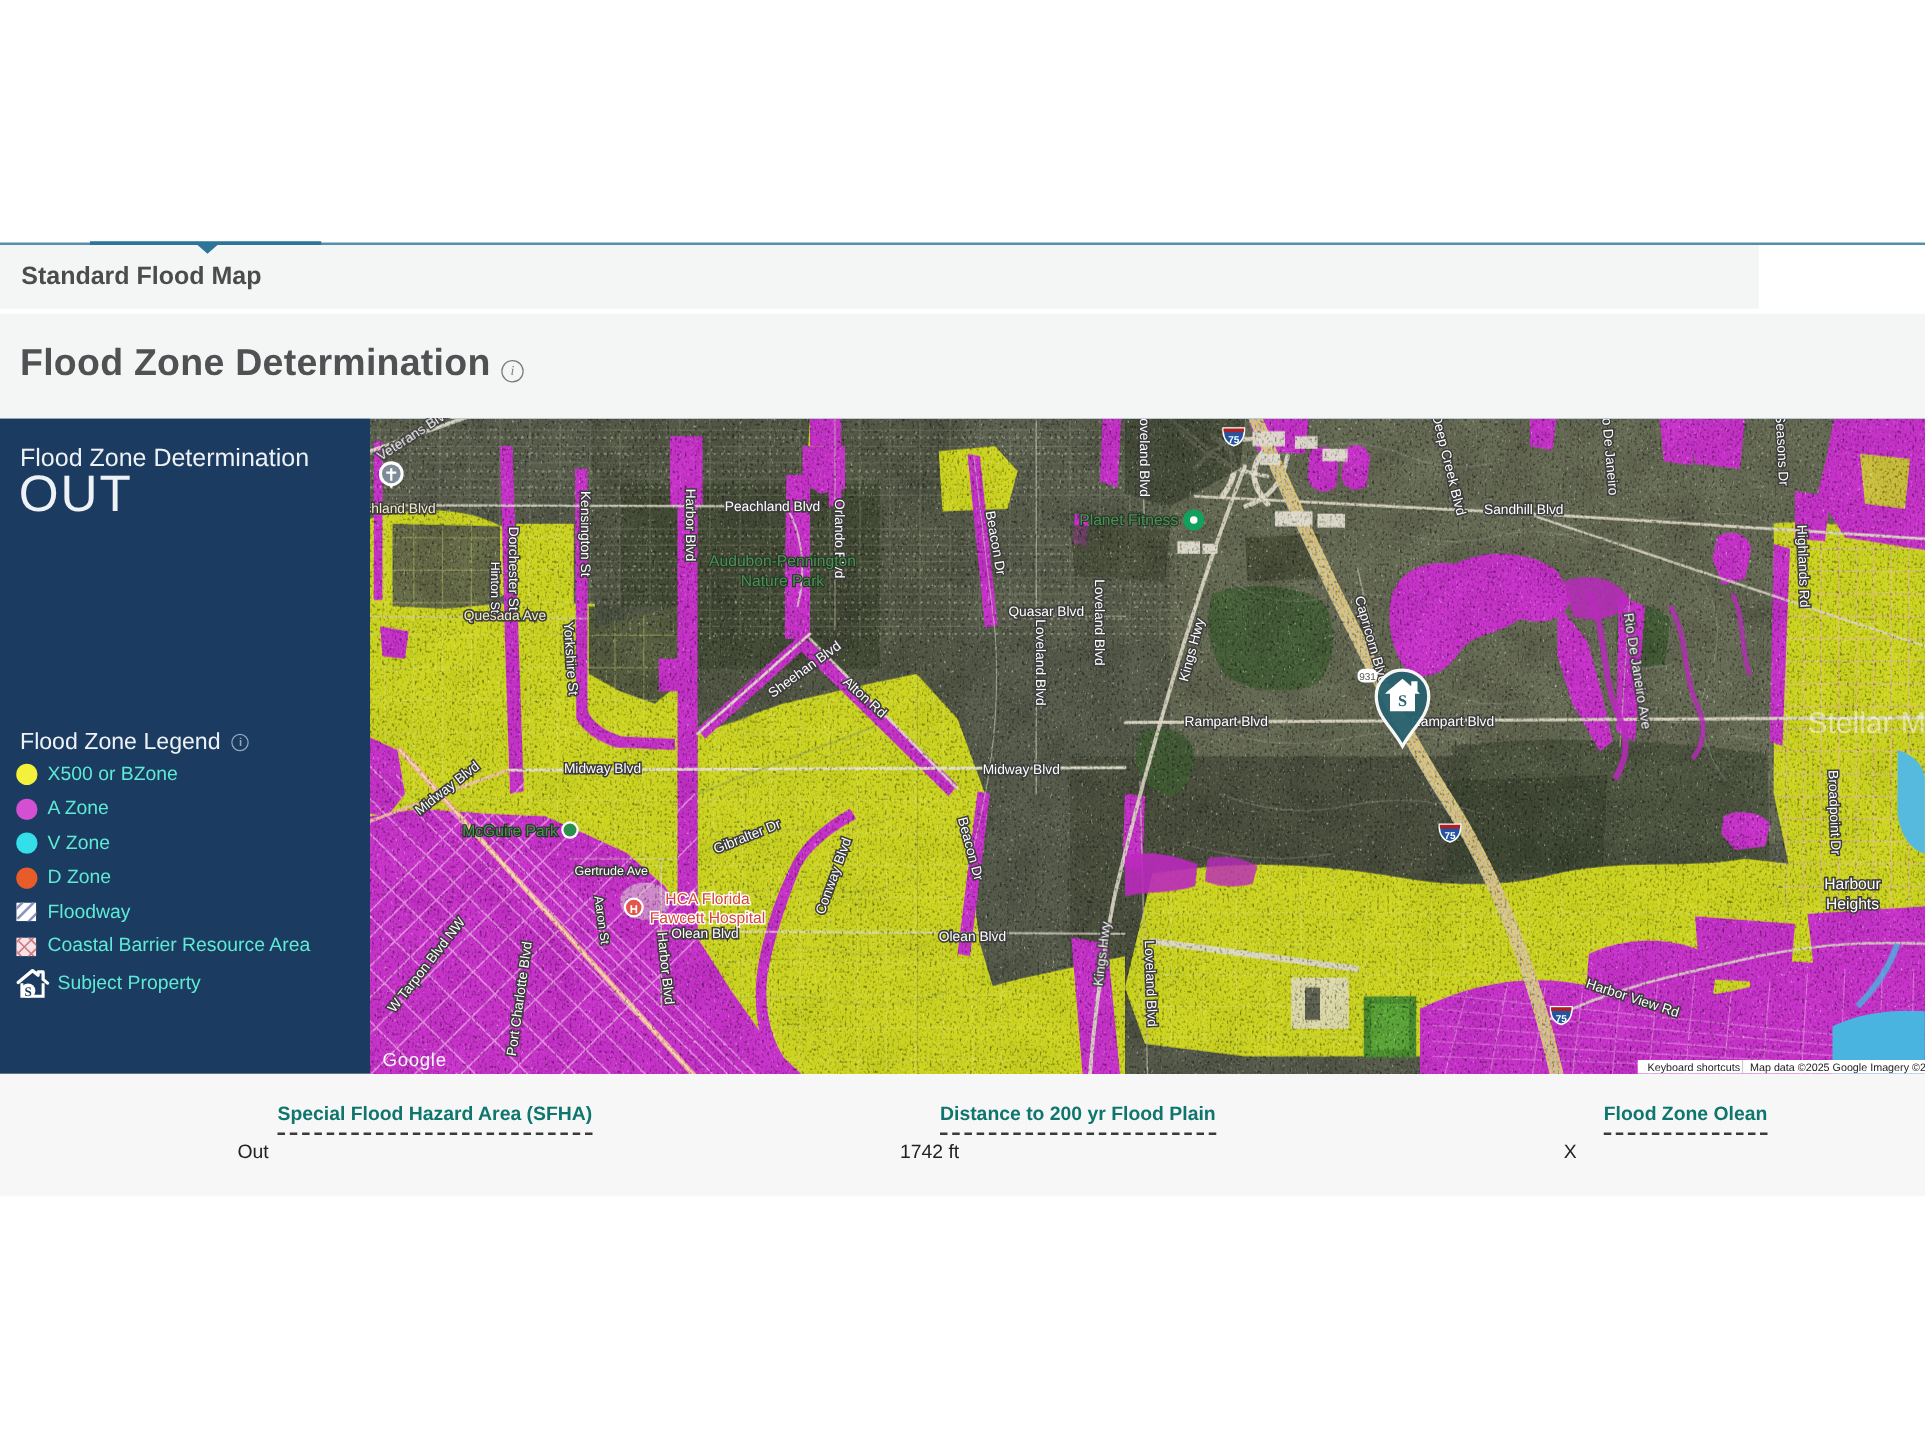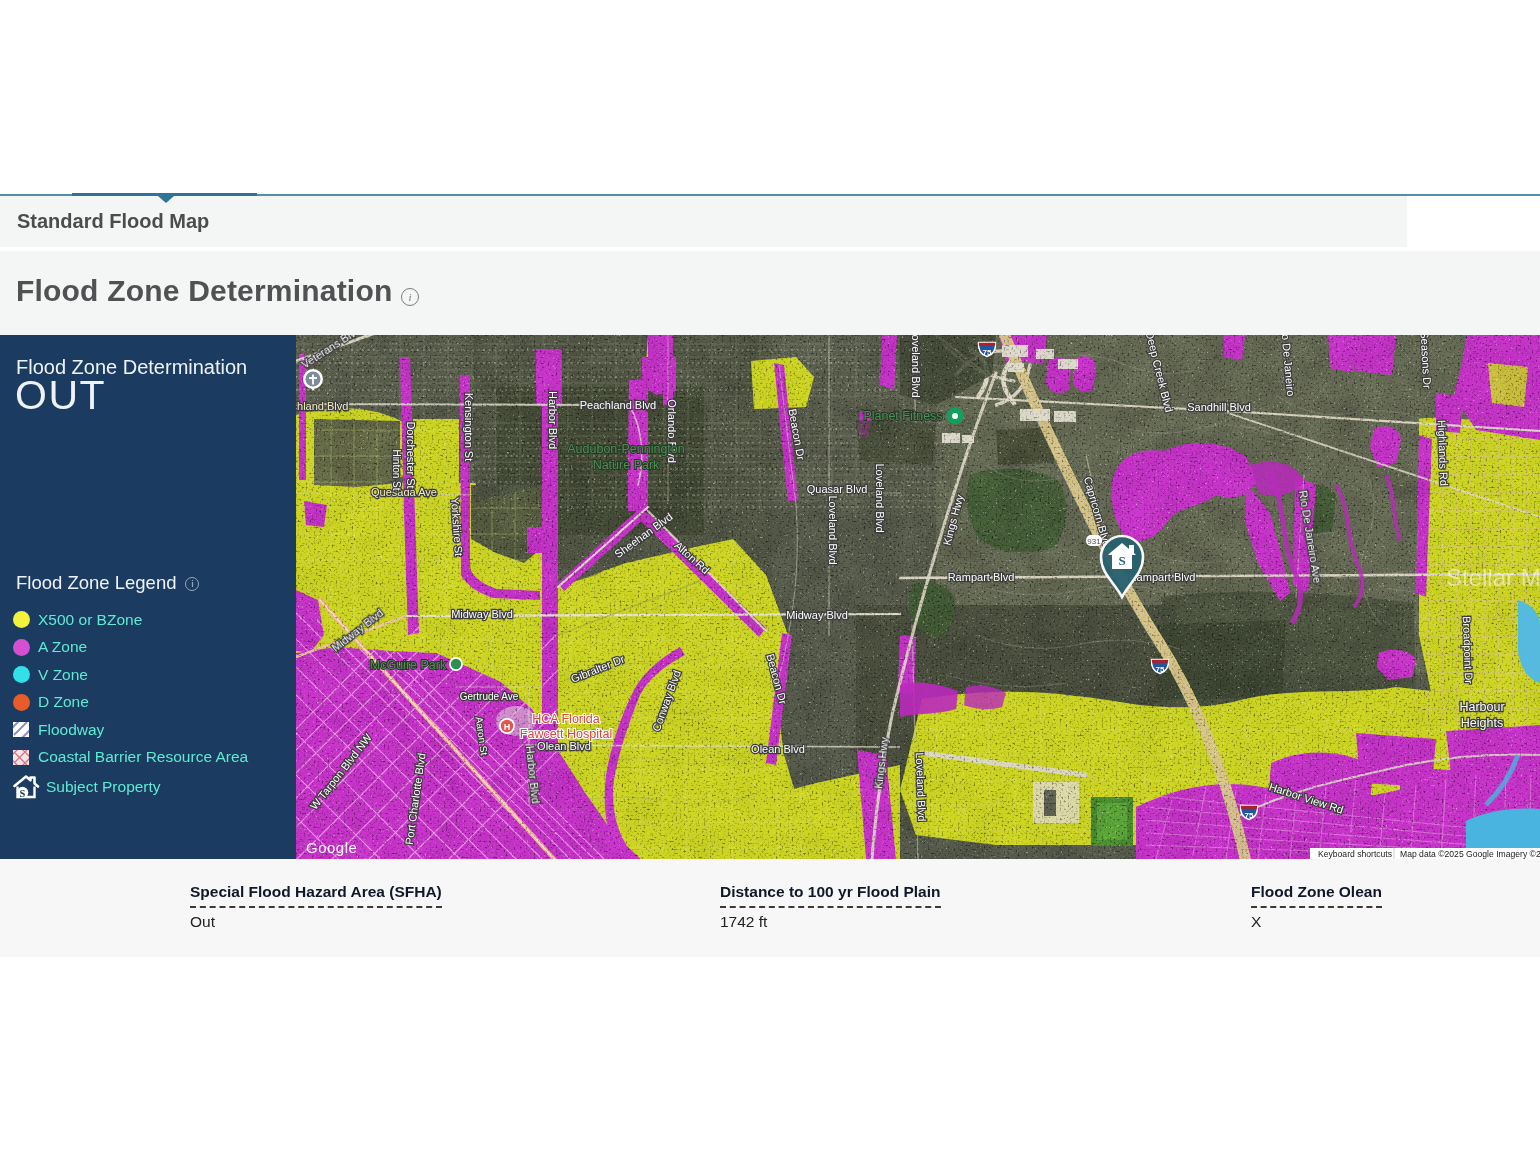--- a/index.html
+++ b/index.html
@@ -15,28 +15,28 @@
   .band2{position:absolute;top:251px;left:0;width:1540px;height:84px;background:#f4f5f5;}
   .band2 h1{margin:0;position:absolute;left:16px;top:23px;font-size:30px;font-weight:bold;color:#4f5152;letter-spacing:0.2px;}
   .info{position:absolute;left:401px;top:37px;width:16px;height:16px;border:1.6px solid #7c7c7c;
         border-radius:50%;color:#7c7c7c;font-size:11px;text-align:center;line-height:16px;font-weight:normal;font-family:"Liberation Serif",serif;font-style:italic;}
   .info2{display:inline-block;width:12px;height:12px;border:1.4px solid #93a7bd;border-radius:50%;
         color:#93a7bd;font-size:9px;text-align:center;line-height:12px;vertical-align:2px;margin-left:9px;font-weight:bold;}
   .mapzone{position:absolute;top:335px;left:0;width:1540px;height:524px;background:#1b3c60;}
   .panel{position:absolute;left:0;top:0;width:296px;height:524px;background:#1b3c60;color:#eef2f7;}
   .panel .h{position:absolute;left:16px;top:21px;font-size:20px;font-weight:400;}
   .panel .out{position:absolute;left:15px;top:37px;font-size:41px;font-weight:300;letter-spacing:1.5px;}
-  .panel .lg{position:absolute;left:16px;top:237px;font-size:18.5px;font-weight:400;}
+  .panel .lg{position:absolute;left:16px;top:247px;font-size:18.5px;font-weight:400;}
   .legend{position:absolute;left:13px;top:271px;}
   .li{height:27.5px;display:flex;align-items:center;font-size:15.5px;color:#5eead4;}
   .dot{width:17px;height:17px;border-radius:50%;margin-right:8px;flex:none;}
   .stats{position:absolute;top:859px;left:0;width:1540px;height:98px;background:#f7f7f7;}
   .stat{position:absolute;top:24px;}
-  .stat .lbl{display:inline-block;font-size:15.5px;font-weight:bold;color:#0f172a;
-             border-bottom:2px dashed #3a3a3a;padding-bottom:5px;}
+  .stat .lbl{display:inline-block;font-size:15.5px;font-weight:bold;color:#0f766e;
+             border-bottom:2px dashed #3a3a3a;padding-bottom:5px;margin-left:32px;}
   .stat .val{font-size:15.5px;color:#222;margin-top:5px;}
 </style>
 </head>
 <body>
   <div class="hairline"></div>
   <div class="tabbar"></div>
   <div class="tri"></div>
   <div class="band1">
     <div class="t">Standard Flood Map</div>
   </div>
@@ -458,15 +458,15 @@
             <path d="M1.5 11 L13 1.5 L17.5 5.2 L17.5 2.5 L21.5 2.5 L21.5 8.5 L25 11.5" fill="none" stroke="#fff" stroke-width="2.6" stroke-linecap="round" stroke-linejoin="round"></path>
             <path d="M4.5 11.5 L4.5 22 L21.5 22 L21.5 11.5" fill="none" stroke="#fff" stroke-width="2.4"></path>
             <circle cx="9.5" cy="17.5" r="5.8" fill="#fff"></circle>
             <text x="9.5" y="21.5" font-size="10.5" fill="#1b3c60" text-anchor="middle" font-family="Liberation Serif,serif" font-weight="bold">S</text>
           </svg>Subject Property</div>
       </div>
     </div>
   </div>
   <div class="stats">
     <div class="stat" style="left:190px"><span class="lbl">Special Flood Hazard Area (SFHA)</span><div class="val">Out</div></div>
-    <div class="stat" style="left:720px"><span class="lbl">Distance to 100 yr Flood Plain</span><div class="val">1742 ft</div></div>
+    <div class="stat" style="left:720px"><span class="lbl">Distance to 200 yr Flood Plain</span><div class="val">1742 ft</div></div>
     <div class="stat" style="left:1251px"><span class="lbl">Flood Zone Olean</span><div class="val">X</div></div>
   </div>
 
 </body></html>

